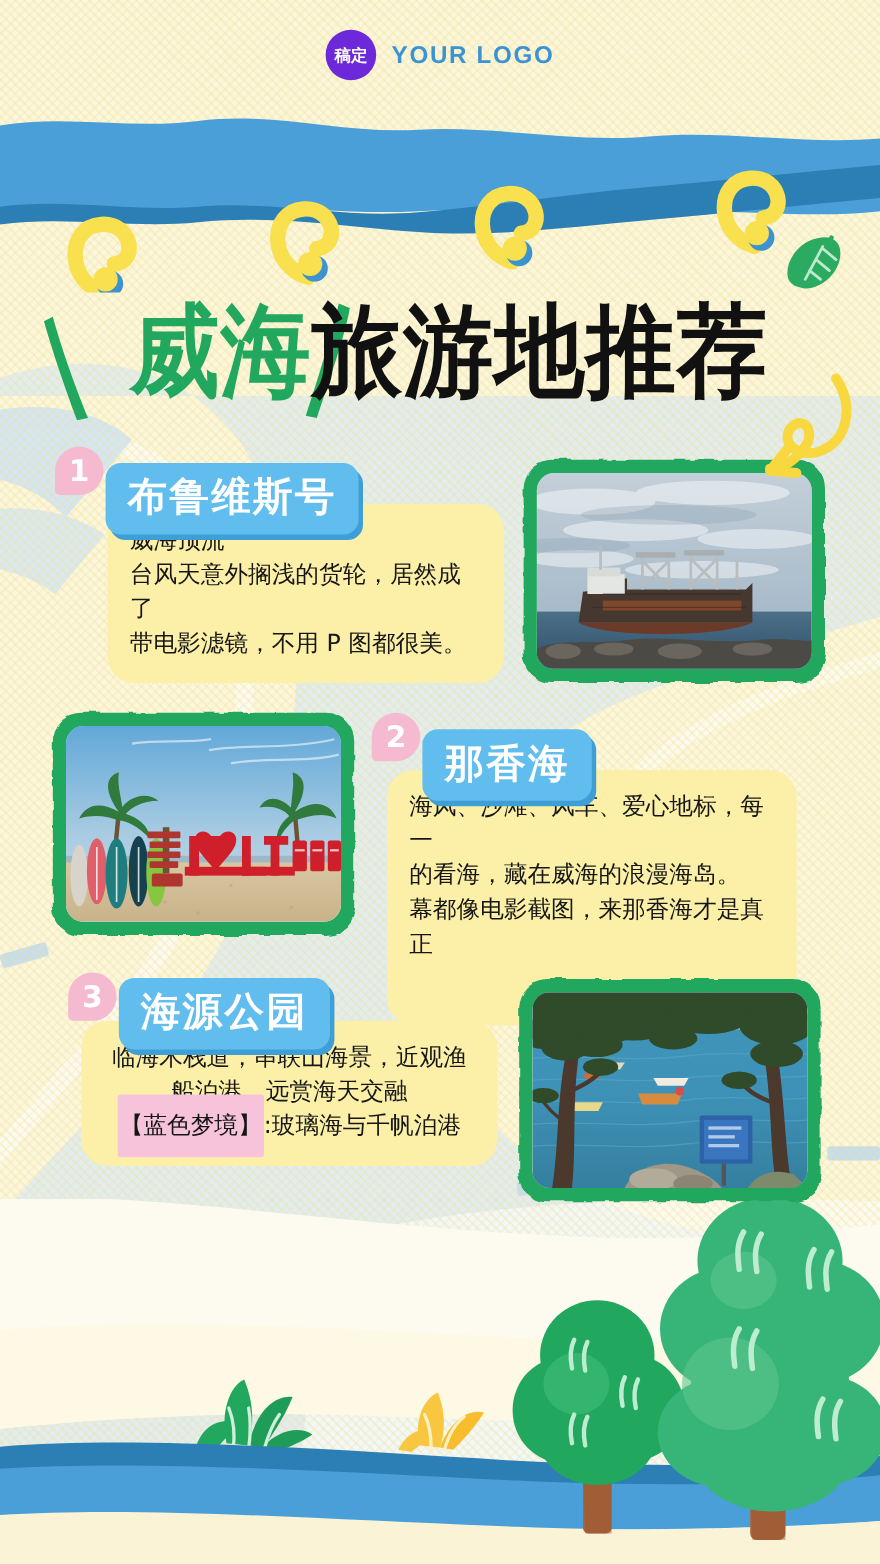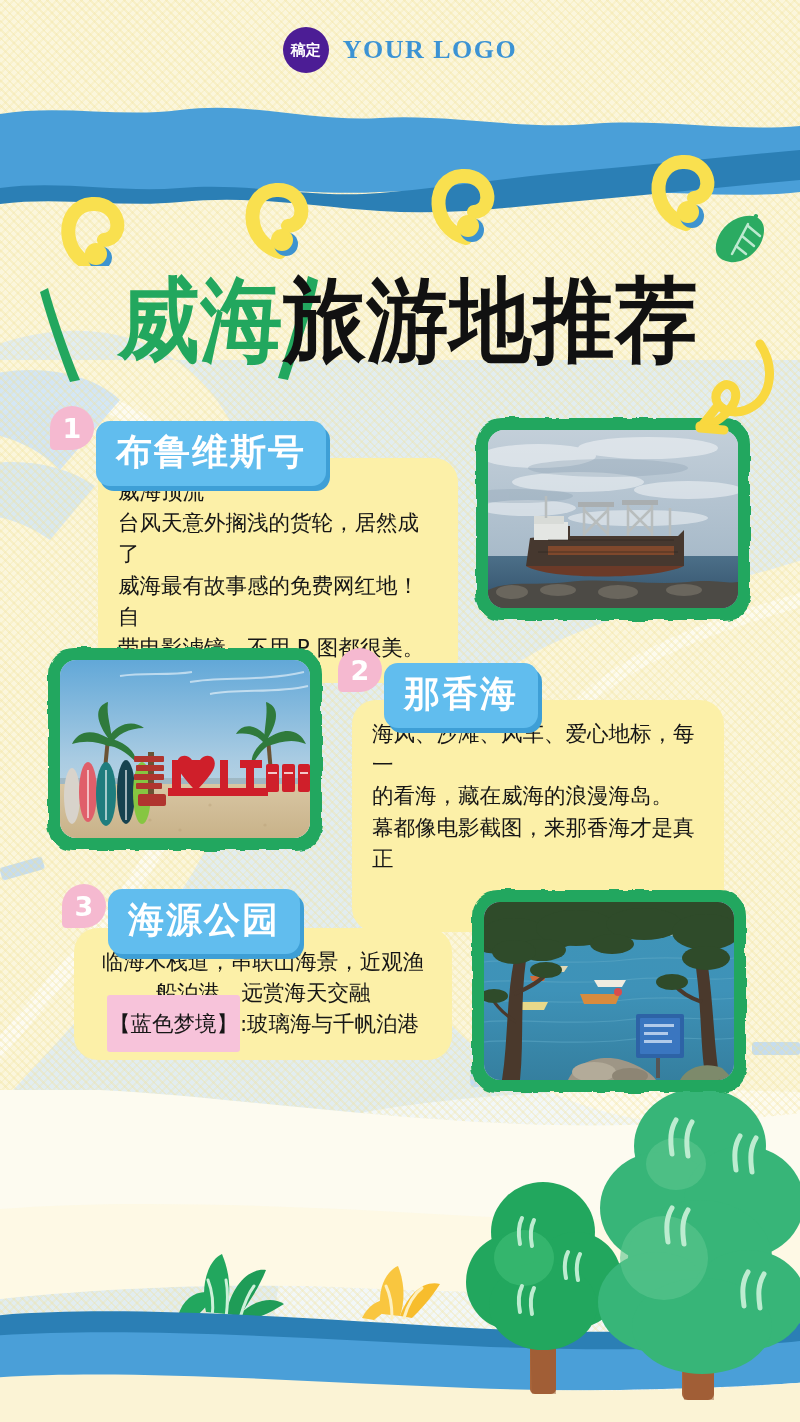--- a/index.html
+++ b/index.html
@@ -17,25 +17,25 @@
     background-image:
       repeating-linear-gradient(45deg, rgba(240,224,150,.30) 0 2px, transparent 2px 6px),
       repeating-linear-gradient(-45deg, rgba(240,224,150,.22) 0 2px, transparent 2px 6px);
   }
   .road-svg { position:absolute; inset:0; }
 
   
   .header { position:absolute; top:0; left:0; right:0; height:100px;
             display:flex; align-items:center; justify-content:center; gap:14px; z-index:40; }
   .logo-circle {
-    width:46px; height:46px; border-radius:50%; background:#4c1d95;
+    width:46px; height:46px; border-radius:50%; background:#6d28d9;
     display:flex; align-items:center; justify-content:center;
     color:#ffffff; font-size:15px; font-weight:bold; letter-spacing:0px;
   }
-  .logo-text { color:#3c93d4; font-size:26px; font-weight:bold; letter-spacing:1.5px;font-family:Liberation Serif, serif; }
+  .logo-text { color:#3c93d4; font-size:22px; font-weight:bold; letter-spacing:1.5px; }
 
   
   .band { position:absolute; top:96px; left:0; width:800px; height:170px; z-index:20; }
 
   
   .title-wrap { position:absolute; top:262px; left:0; width:800px; height:118px; z-index:45;
                 display:flex; align-items:center; justify-content:center;padding-left:16px; }
   .title {
     font-size:82px; font-weight:900; letter-spacing:1px; line-height:1;
     white-space:nowrap; font-family:"DejaVu Sans","Liberation Sans",sans-serif;
@@ -192,21 +192,20 @@
     <path d="M64,74 L48,94 L72,96" fill="none" stroke="#f9d83f" stroke-width="9" stroke-linecap="round" stroke-linejoin="round"></path>
   </svg>
 
   <div class="badge" style="left:50px; top:406px;">
     <span>1</span>
   </div>
   <div class="label" style="left:96px; top:421px;">布鲁维斯号</div>
   <div class="card" style="left:62px; top:458px; width:360px;margin-left:36px;">
     <p>威海顶流</p>
     <p>台风天意外搁浅的货轮，居然成了</p>
-    <p>威海最有故事感的免费网红地！自</p>
     <p>带电影滤镜，不用 P 图都很美。</p>
   </div>
 
   <div class="photo" style="left:476px; top:418px; width:274px; height:202px;">
     <div class="frame"></div>
     <div class="inner">
       <svg viewBox="0 0 250 178" preserveAspectRatio="xMidYMid slice">
         <defs>
           <linearGradient id="sky1" x1="0" y1="0" x2="0" y2="1">
             <stop offset="0%" stop-color="#c3cfd9"></stop>

